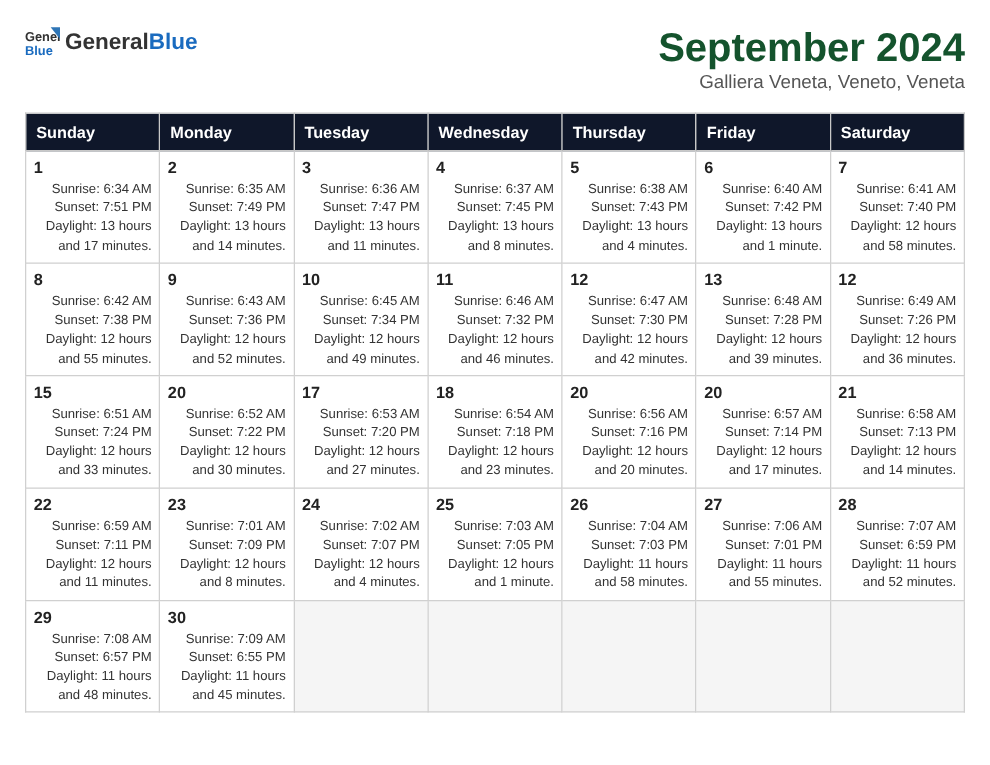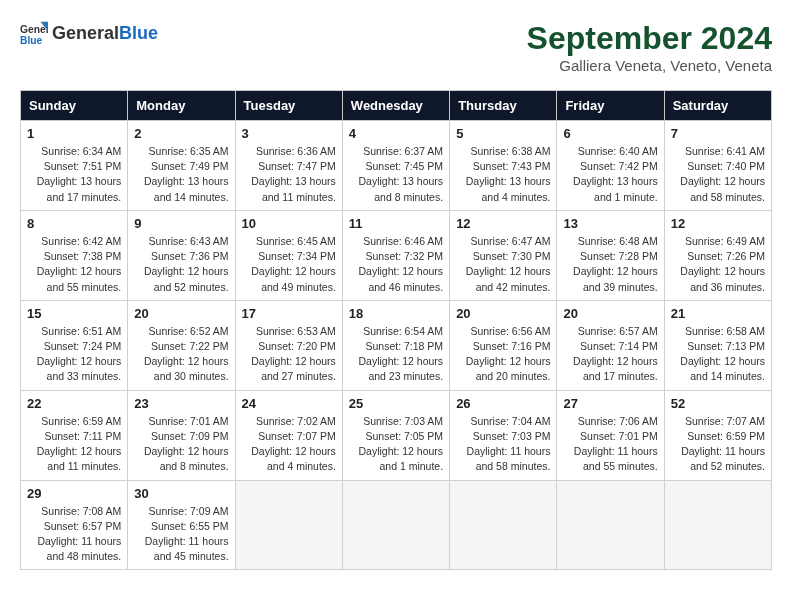--- a/index.html
+++ b/index.html
@@ -334,21 +334,21 @@
       </td>
         <td>
         <div class="day-number">27</div>
         <div class="day-detail">
           Sunrise: 7:06 AM<br>
           Sunset: 7:01 PM<br>
           Daylight: 11 hours and 55 minutes.
         </div>
       </td>
         <td>
-        <div class="day-number">52</div>
+        <div class="day-number">28</div>
         <div class="day-detail">
           Sunrise: 7:07 AM<br>
           Sunset: 6:59 PM<br>
           Daylight: 11 hours and 52 minutes.
         </div>
       </td>
       </tr>
       <tr>
         <td>
         <div class="day-number">29</div>

